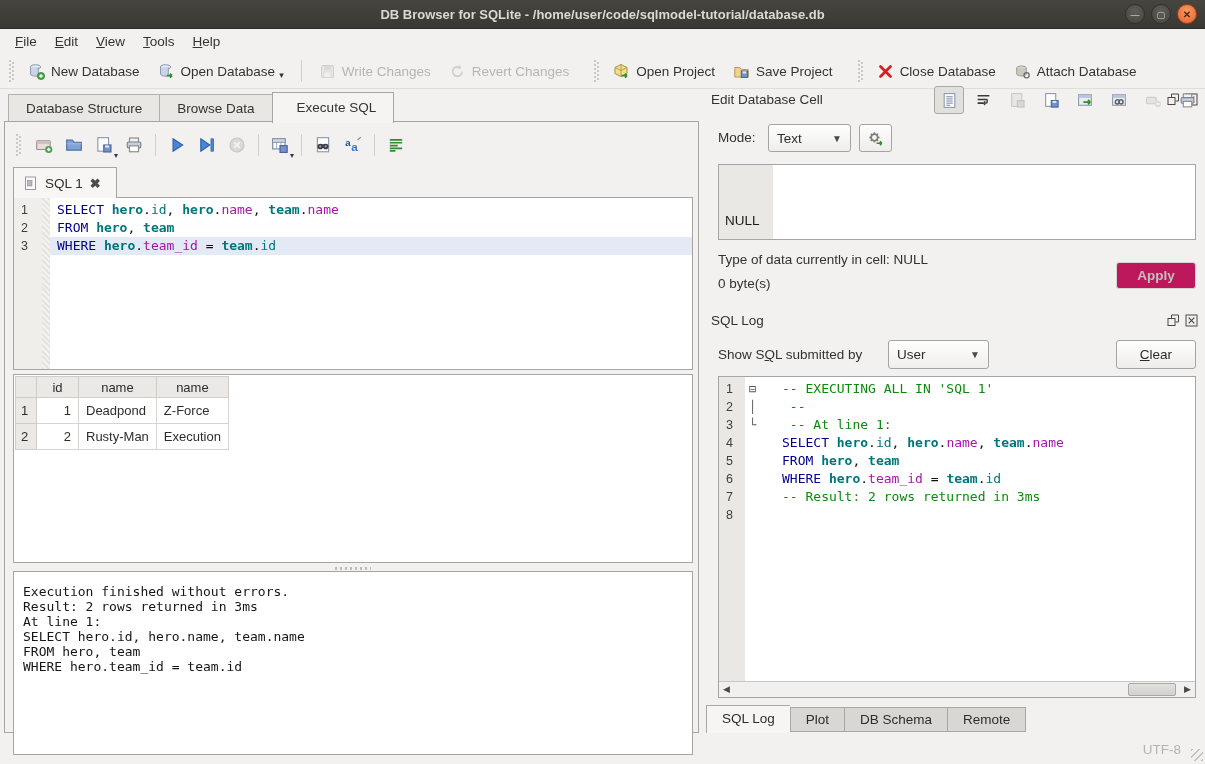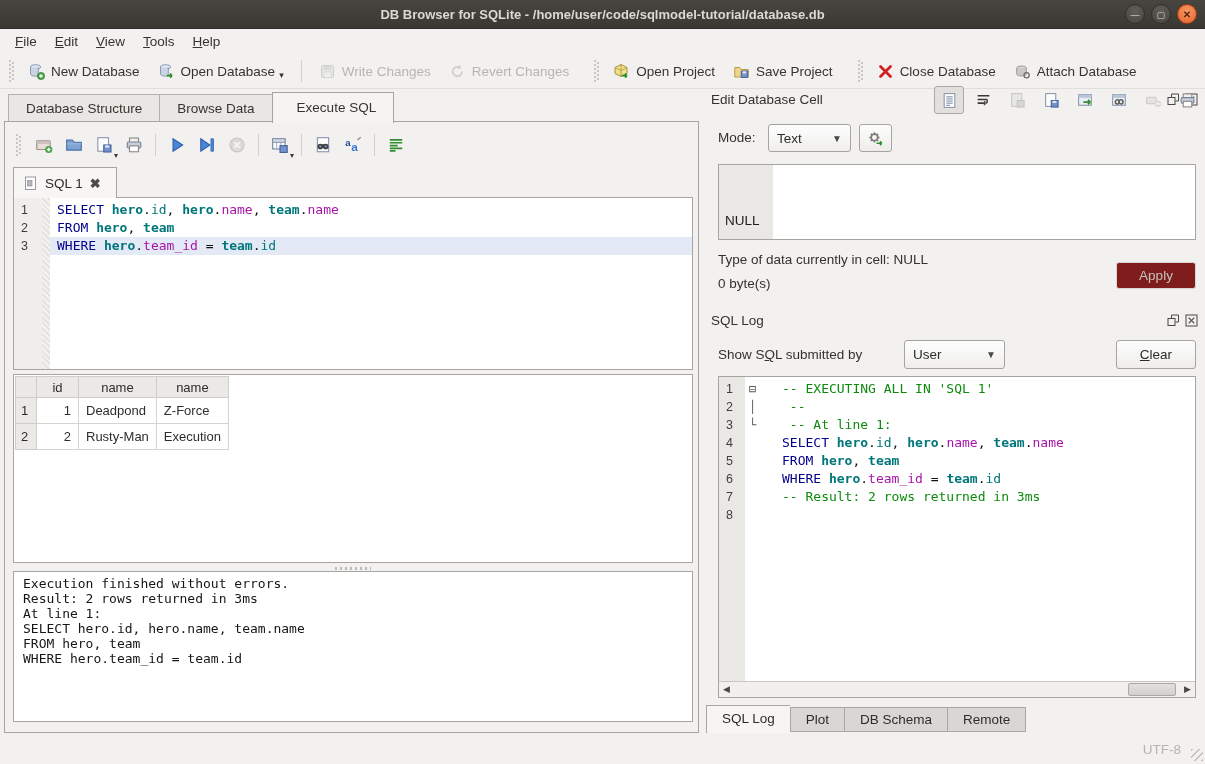--- a/index.html
+++ b/index.html
@@ -89,35 +89,35 @@
   table.grid th.corner { width:21px; padding:0; }
   table.grid td { border:1px solid #d6d4d0; height:26px; padding:0 7px; background:#fff; }
   table.grid td.rownum { background:#ebe9e6; border-color:#cfcdc9; text-align:left; width:21px; padding:0 5px; }
   table.grid td.num { text-align:right; width:42px; }
 
   
   .splitter { position:absolute; left:330px; top:444px; width:36px; height:5px;
     background:repeating-linear-gradient(90deg,#bdbbb7 0 2px,transparent 2px 5px) 0 1px/100% 3px no-repeat; }
 
   
-  .msgbox { position:absolute; left:8px; top:449px; width:680px; height:151px; background:#fff; border:1px solid #a7a5a1;
-    font-family:"DejaVu Sans Mono",monospace; font-size:13px; line-height:15px; padding:4px 9px; color:#161614; }
+  .msgbox { position:absolute; left:8px; top:449px; width:680px; height:184px; background:#fff; border:1px solid #a7a5a1;
+    font-family:"DejaVu Sans Mono",monospace; font-size:13px; line-height:15px; padding:12px 9px; color:#161614; }
 
   
   .dock-title { position:absolute; left:9px; font-size:13.5px; color:#33322e; }
   .dock-icons { position:absolute; right:7px; display:flex; gap:5px; }
   .dock-ic { width:13px; height:13px; display:flex; align-items:center; justify-content:center; }
 
   .label { font-size:13.5px; color:#33322e; }
   .combo { position:absolute; height:28px; background:linear-gradient(#fefefe,#efeeec); border:1px solid #a6a4a0; border-radius:3px;
     display:flex; align-items:center; justify-content:space-between; padding:0 8px; font-size:13.5px; }
   .combo .dd { color:#4a4946; font-size:10px; }
   .btn { position:absolute; height:29px; background:linear-gradient(#fefefe,#eeedeb); border:1px solid #a6a4a0; border-radius:3px;
     display:flex; align-items:center; justify-content:center; font-size:13.5px; color:#2b2a27; }
-  .btn.disabled { background:#7f1d1d; color:#c3c1bc; border-color:#d8d6d2; }
+  .btn.disabled { background:#be185d; color:#c3c1bc; border-color:#d8d6d2;font-weight:bold; }
   .btn u { text-decoration:underline; }
 
   .gearbtn { position:absolute; width:33px; height:28px; background:linear-gradient(#fdfdfc,#eeedeb);
     border:1px solid #a6a4a0; border-radius:3px; display:flex; align-items:center; justify-content:center; }
 
   .cell-icons { position:absolute; left:232px; top:-3px; display:flex; gap:4px; align-items:center; }
   .ibtn.active { background:#e2e0dc; border:1px solid #aaa8a4; }
 
   .cellbox { position:absolute; left:16px; top:75px; width:478px; height:76px; border:1px solid #a7a5a1;
     background:linear-gradient(#eae8e5,#eae8e5) 0 0/54px 100% no-repeat, #fff; }
@@ -512,21 +512,21 @@
       </div>
     <div class="dock-ic">
         <svg width="13" height="13" viewBox="0 0 13 13">
           <rect x="1" y="1" width="11" height="11" fill="none" stroke="#4a4946"></rect>
           <path d="M3.7 3.7l5.6 5.6m0-5.6-5.6 5.6" stroke="#4a4946" stroke-width="1.2"></path>
         </svg>
       </div>
   </div>
 
   <span class="label" style="position:absolute; left:16px; top:258px;">Show S<u>Q</u>L submitted by</span>
-  <div class="combo" style="left:202px; top:251px; width:101px; height:29px;">
+  <div class="combo" style="left:186px; top:251px; width:101px; height:29px;">
     <span>User</span>
     <span class="dd">▼</span>
   </div>
   <div class="btn" style="left:414px; top:251px; width:80px;"><u>C</u>lear</div>
 
   <div class="logwrap">
     <div class="logbox-lines">
         <div class="code-line"><span class="ln-no">1</span><span class="ln-fold">⊟</span><span class="ln-text"><span class="tok-cm">-- EXECUTING ALL IN 'SQL 1'</span></span></div>
         <div class="code-line"><span class="ln-no">2</span><span class="ln-fold">│</span><span class="ln-text"><span class="tok-cm"> --</span></span></div>
         <div class="code-line"><span class="ln-no">3</span><span class="ln-fold">└</span><span class="ln-text"><span class="tok-cm"> -- At line 1:</span></span></div>

